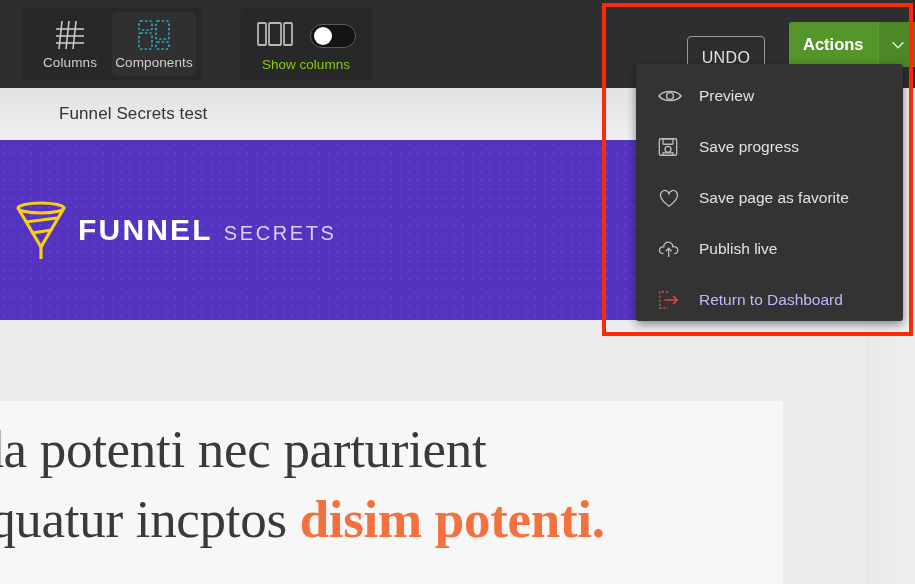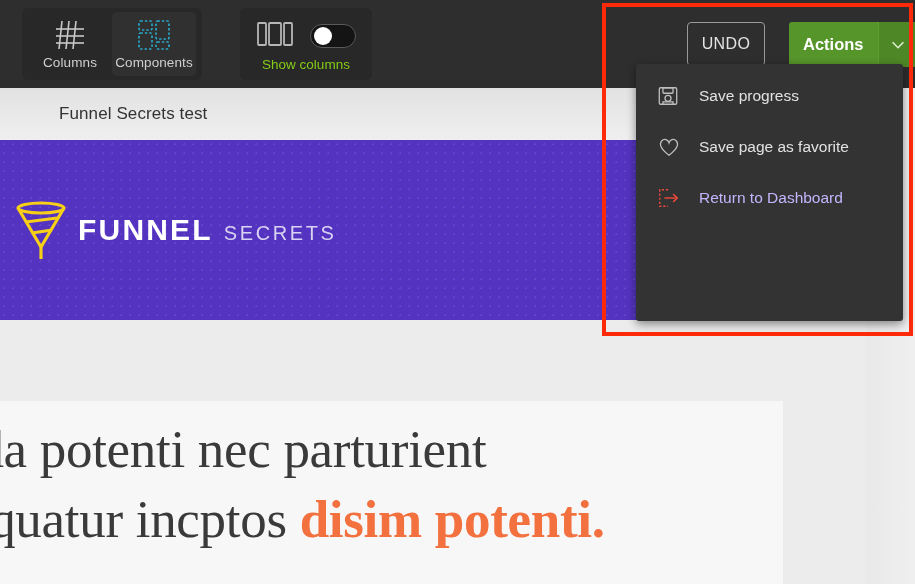--- a/index.html
+++ b/index.html
@@ -52,21 +52,21 @@
     position: relative;
   }
   .toggle .knob {
     position: absolute; top: 2px; left: 3px;
     width: 18px; height: 18px; border-radius: 50%;
     background: #fff;
   }
 
   
   .undo-btn {
-    position: absolute; top: 22px; left: 687px;
+    position: absolute; top: 36px; left: 687px;
     width: 78px; height: 44px;
     background: #2e2e2e; border: 1px solid #9a9a9a; border-radius: 4px;
     color: #e3e3e3; font-size: 16px; letter-spacing: .4px;
     display: flex; align-items: center; justify-content: center;
     cursor: pointer;
   }
 
   
   .actions-btn {
     position: absolute; top: 22px; left: 789px;
@@ -286,20 +286,31 @@
       <div class="actions-caret">
         <svg viewBox="0 0 20 20" width="18" height="18">
           <path d="M4 7 L10 13 L16 7" fill="none" stroke="#dff0cf" stroke-width="1.7"></path>
         </svg>
       </div>
     </div>
   </div>
 
   <div class="dropdown">
 
+    <div class="menu-item">
+      <span class="mi-icon">
+        <svg viewBox="0 0 26 20" width="26" height="20">
+          <g fill="none" stroke="#bfbfbf" stroke-width="1.4">
+            <path d="M2 10 C6 4, 20 4, 24 10 C20 16, 6 16, 2 10 Z"></path>
+            <circle cx="13" cy="10" r="3.4"></circle>
+          </g>
+        </svg>
+      </span>
+      <span class="mi-label">Preview</span>
+    </div>
 
     <div class="menu-item">
       <span class="mi-icon">
         <svg viewBox="0 0 24 24" width="22" height="22">
           <g fill="none" stroke="#bfbfbf" stroke-width="1.4">
             <rect x="2.5" y="3" width="19" height="18" rx="1.5"></rect>
             <rect x="6.5" y="3" width="11" height="6" rx="1"></rect>
             <circle cx="12" cy="14.5" r="3.3"></circle>
             <path d="M6.5 21 L6.5 18.5 L17.5 18.5 L17.5 21"></path>
           </g>
@@ -310,20 +321,32 @@
 
     <div class="menu-item">
       <span class="mi-icon">
         <svg viewBox="0 0 26 24" width="24" height="22">
           <path d="M13 21 C4 14, 2 9, 5 5.5 C8 2, 12 4.5, 13 7.5 C14 4.5, 18 2, 21 5.5 C24 9, 22 14, 13 21 Z" fill="none" stroke="#bfbfbf" stroke-width="1.4"></path>
         </svg>
       </span>
       <span class="mi-label">Save page as favorite</span>
     </div>
 
+    <div class="menu-item">
+      <span class="mi-icon">
+        <svg viewBox="0 0 28 22" width="26" height="22">
+          <g fill="none" stroke="#bfbfbf" stroke-width="1.4">
+            <path d="M7 16 C3.4 16, 2 13.4, 2.8 11.2 C3.6 9, 6 8.4, 7.2 8.8 C7.2 4.6, 11 2.6, 14 4 C16.4 5.1, 17.2 7.2, 17.1 8.6 C20.4 8.2, 22.6 10, 22.4 12.6 C22.2 15, 20.2 16, 18.4 16"></path>
+            <path d="M12.6 19.5 L12.6 10.6"></path>
+            <path d="M9.4 13.4 L12.6 10.2 L15.8 13.4"></path>
+          </g>
+        </svg>
+      </span>
+      <span class="mi-label">Publish live</span>
+    </div>
 
     <div class="menu-item danger">
       <span class="mi-icon">
         <svg viewBox="0 0 26 22" width="24" height="22">
           <g fill="none" stroke="#ef4a3d" stroke-width="1.5">
             <path d="M12 2 L3 2 L3 20 L12 20" stroke-dasharray="2.4 2"></path>
             <path d="M8 11 L22 11"></path>
             <path d="M17.5 6.8 L22 11 L17.5 15.2"></path>
           </g>
         </svg>

